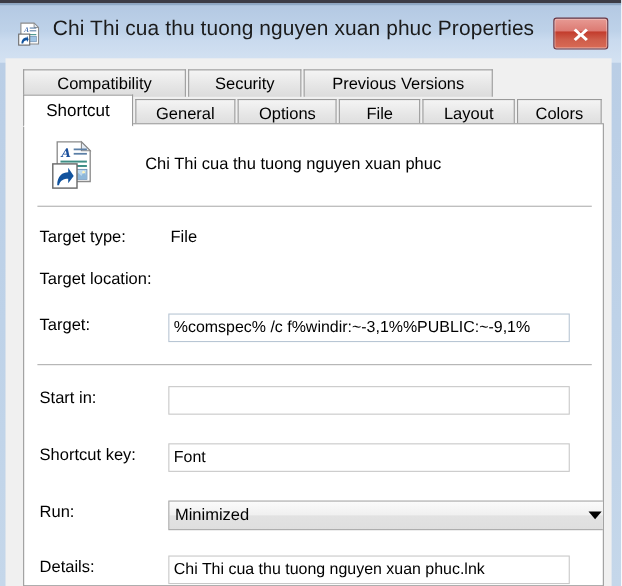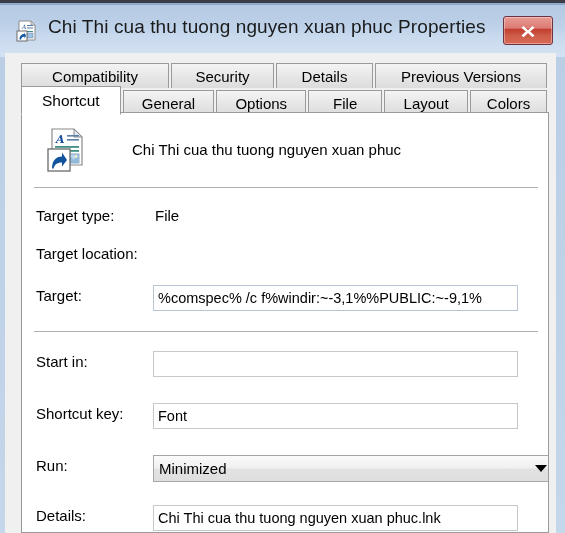--- a/index.html
+++ b/index.html
@@ -306,21 +306,20 @@
     </div>
   </div>
 
   <div class="dialog-body">
 
     <div class="tab-strip">
 
       <div class="tab-row">
         <div class="tab" style="width:148px">Compatibility</div>
         <div class="tab" style="width:103px">Security</div>
-        <div class="tab" style="width:97px">Details</div>
         <div class="tab" style="width:172px">Previous Versions</div>
       </div>
 
       <div class="tab-row">
         <div class="tab active" style="width:101px">Shortcut</div>
         <div class="tab" style="width:93px">General</div>
         <div class="tab" style="width:91px">Options</div>
         <div class="tab" style="width:75px">File</div>
         <div class="tab" style="width:85px">Layout</div>
         <div class="tab" style="width:78px">Colors</div>

